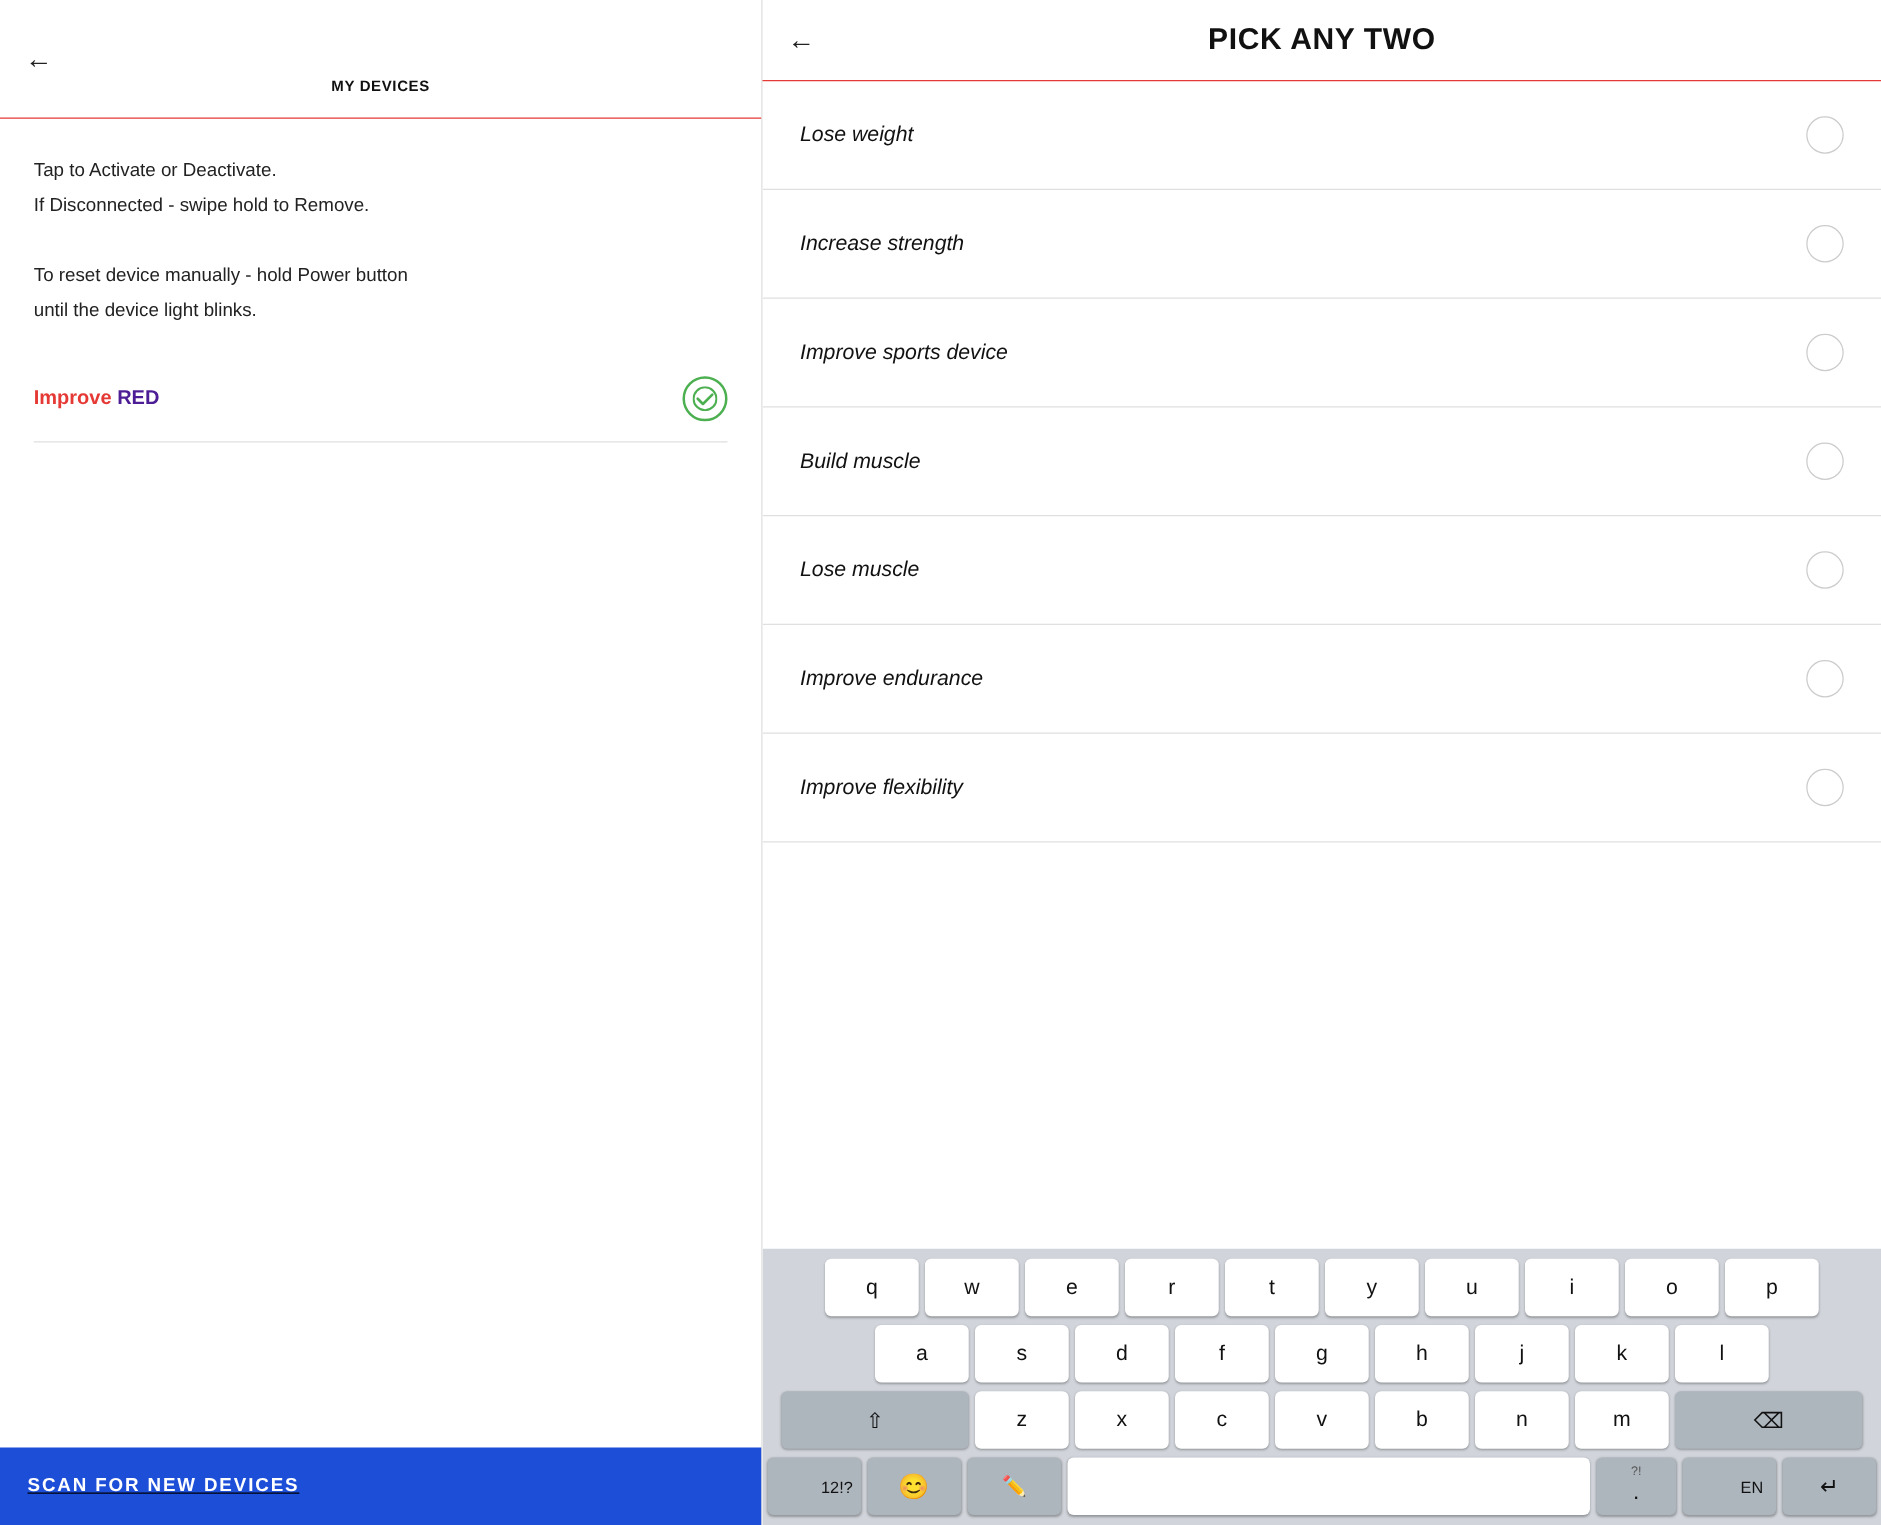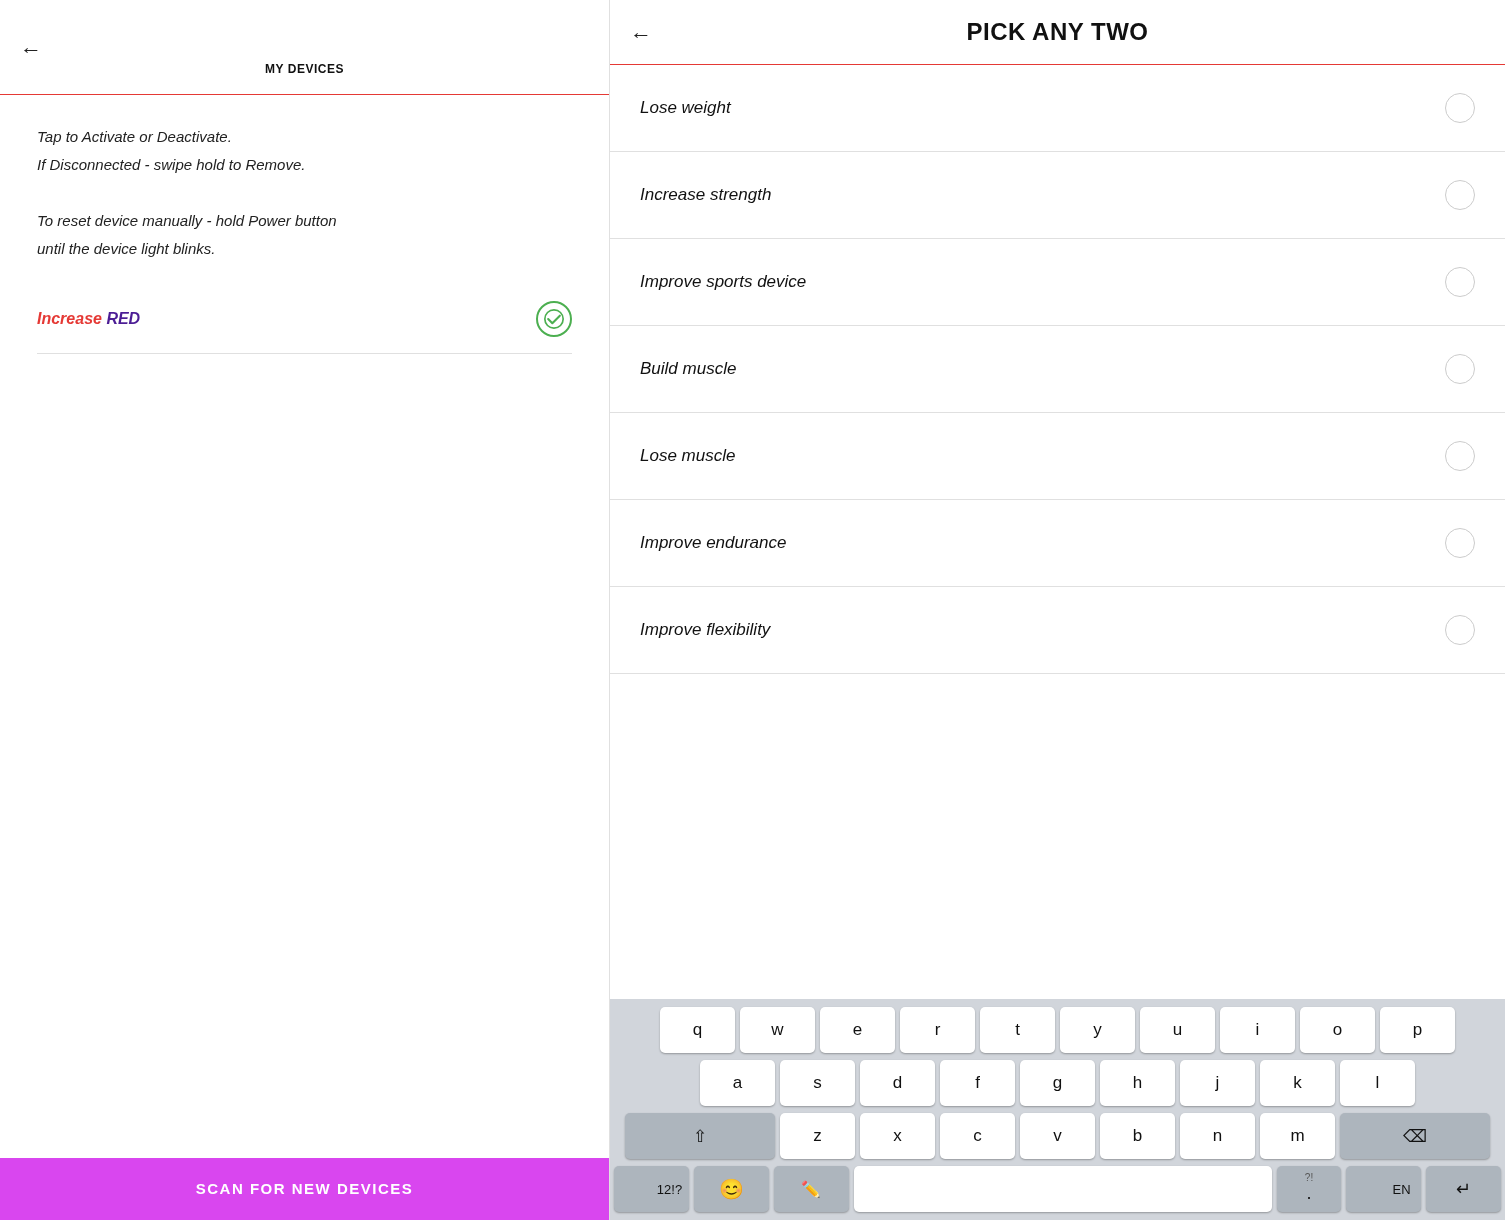--- a/index.html
+++ b/index.html
@@ -43,23 +43,22 @@
     .left-header .title {
       font-size: 12px;
       font-weight: 700;
       letter-spacing: 0.5px;
       color: #111;
       text-transform: uppercase;
       margin-top: 44px;
     }
 
     .left-content {
-      padding: 30px 37px;
+      padding: 30px 27px;
       flex: 1;
-      font-style: italic;
     }
 
     .instructions {
       font-size: 15px;
       color: #222;
       line-height: 1.6;
       margin-bottom: 20px;
     }
 
     .instructions p {
@@ -94,23 +93,23 @@
       align-items: center;
       justify-content: center;
     }
 
     .check-circle svg {
       width: 20px;
       height: 20px;
     }
 
     .left-footer {
-      background: #d946ef;
+      background: #1d4ed8;
       padding: 22px;
-      text-align: center;
+      text-decoration: underline;
     }
 
     .scan-button-text {
       color: #fff;
       font-size: 15px;
       font-weight: 700;
       letter-spacing: 1.5px;
       text-transform: uppercase;
     }
 
@@ -300,21 +299,21 @@
     <div class="instructions">
       <p>Tap to Activate or Deactivate.</p>
       <p>If Disconnected - swipe hold to Remove.</p>
       <p>&nbsp;</p>
       <p>To reset device manually - hold Power button</p>
       <p>until the device light blinks.</p>
     </div>
 
     <div class="device-row">
       <span class="device-name">
-        <span>Increase</span>&nbsp;<span style="color:#4c1d95; font-weight:600;">RED</span>
+        <span>Improve</span>&nbsp;<span style="color:#4c1d95; font-weight:600;">RED</span>
       </span>
       <div class="check-circle">
         <svg viewBox="0 0 24 24" fill="none">
           <circle cx="12" cy="12" r="11" stroke="#4caf50" stroke-width="2" fill="none"></circle>
           <polyline points="5,12 10,17 19,8" stroke="#4caf50" stroke-width="2.5" fill="none" stroke-linecap="round" stroke-linejoin="round"></polyline>
         </svg>
       </div>
     </div>
   </div>
 

